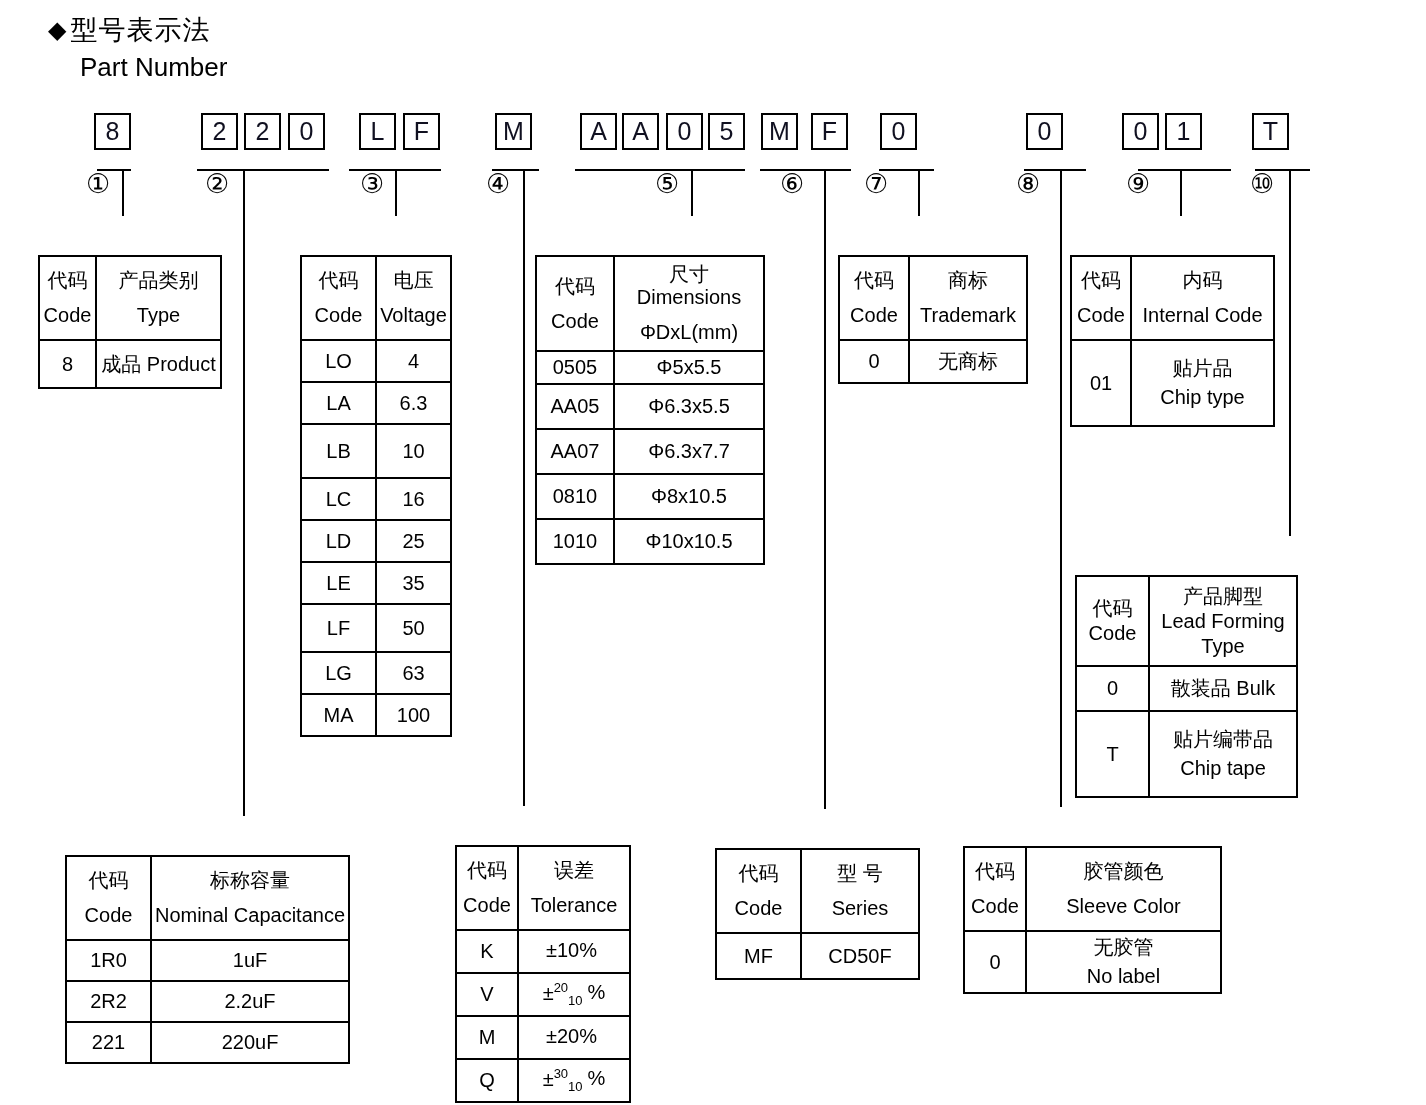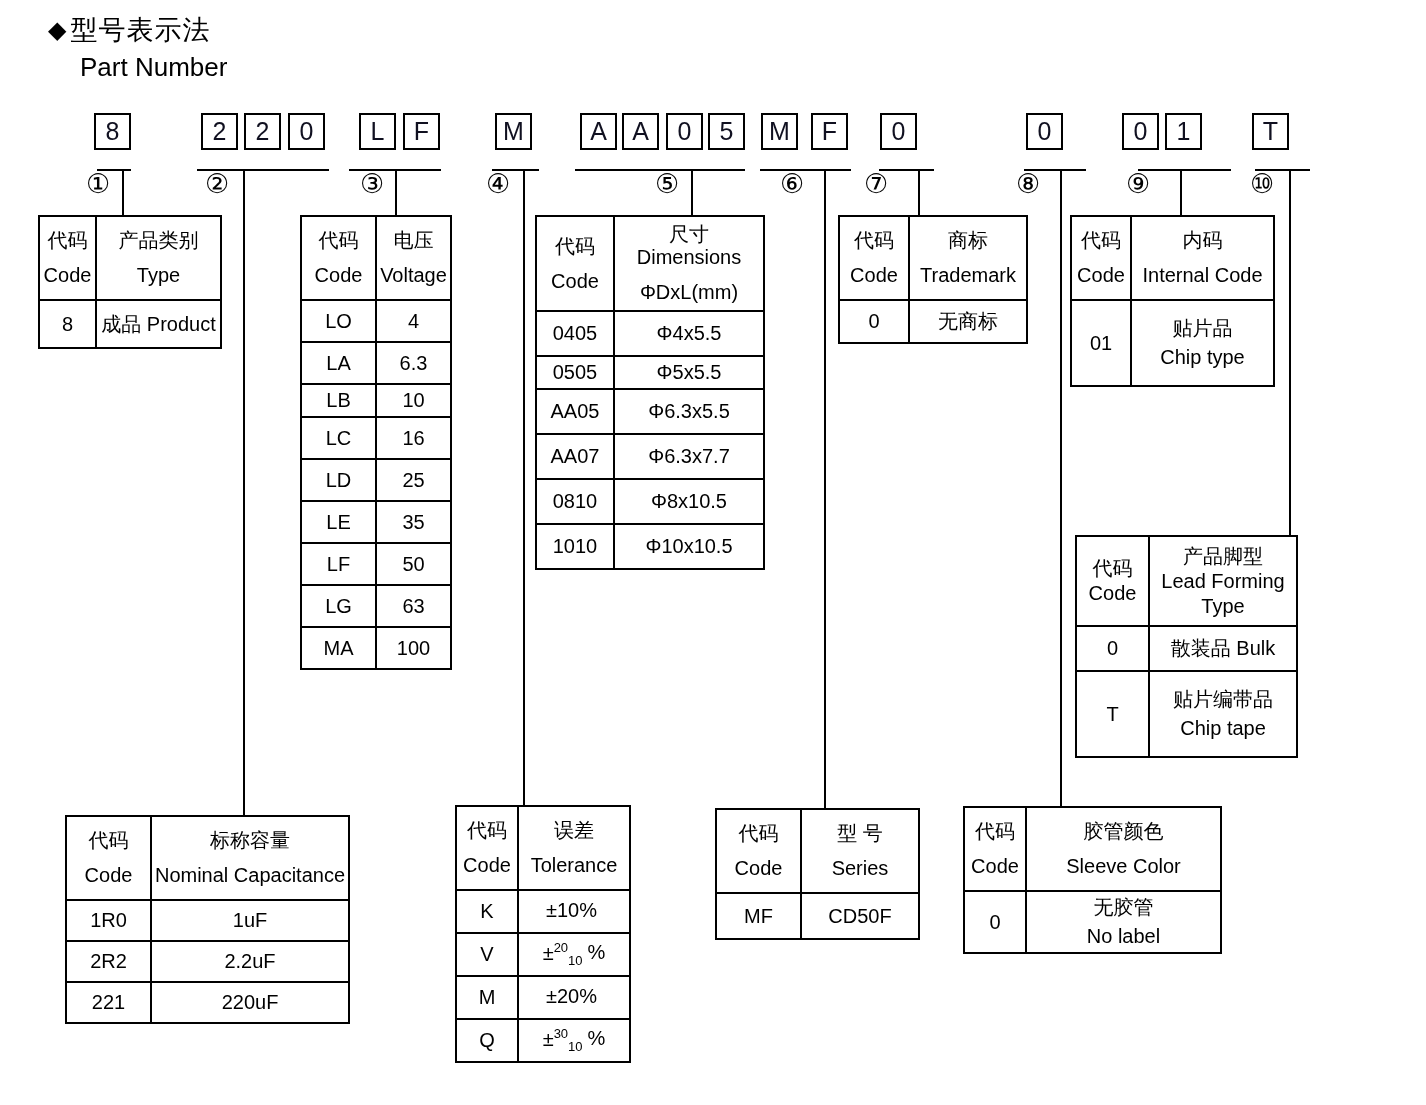--- a/index.html
+++ b/index.html
@@ -19,21 +19,21 @@
     display:flex; align-items:center; justify-content:center;
     font-size:25px; color:#101020; background:#fff;
   }
   .useg { position:absolute; top:169px; height:2px; background:#000; }
   .vline { position:absolute; width:2px; background:#000; top:170px; }
   .circ { position:absolute; top:171px; font-size:27px; line-height:1; }
 
   
   table.dt {
     position:absolute; border-collapse:collapse; table-layout:fixed;
-    font-size:20px; color:#000; background:#fff;
+    font-size:20px; color:#000; background:#fff;margin-top:40px;
   }
   table.dt td {
     border:2px solid #000; text-align:center; vertical-align:middle;
     padding:0; line-height:1.15; overflow:hidden;
   }
   .hdr div { padding:6px 0; }
   .two div { padding:3px 0; }
   .tight div { padding:1px 0; }
   .tol sup { font-size:13px; }
   .tol sub { font-size:13px; }
@@ -142,37 +142,37 @@
       </td>
     </tr>
     <tr style="height:42px">
           <td>LO</td>
           <td>4</td>
         </tr>
     <tr style="height:42px">
           <td>LA</td>
           <td>6.3</td>
         </tr>
-    <tr style="height:33px">
+    <tr style="height:54px">
           <td>LB</td>
           <td>10</td>
         </tr>
     <tr style="height:42px">
           <td>LC</td>
           <td>16</td>
         </tr>
     <tr style="height:42px">
           <td>LD</td>
           <td>25</td>
         </tr>
     <tr style="height:42px">
           <td>LE</td>
           <td>35</td>
         </tr>
-    <tr style="height:42px">
+    <tr style="height:48px">
           <td>LF</td>
           <td>50</td>
         </tr>
     <tr style="height:42px">
           <td>LG</td>
           <td>63</td>
         </tr>
     <tr style="height:42px">
           <td>MA</td>
           <td>100</td>
@@ -189,24 +189,20 @@
         <tr style="height:88px">
       <td class="hdr">
         <div>代码</div>
         <div>Code</div>
       </td>
       <td class="hdr">
         <div>尺寸 Dimensions</div>
         <div>ΦDxL(mm)</div>
       </td>
     </tr>
-    <tr style="height:45px">
-          <td>0405</td>
-          <td>Φ4x5.5</td>
-        </tr>
     <tr style="height:33px">
           <td>0505</td>
           <td>Φ5x5.5</td>
         </tr>
     <tr style="height:45px">
           <td>AA05</td>
           <td>Φ6.3x5.5</td>
         </tr>
     <tr style="height:45px">
           <td>AA07</td>

